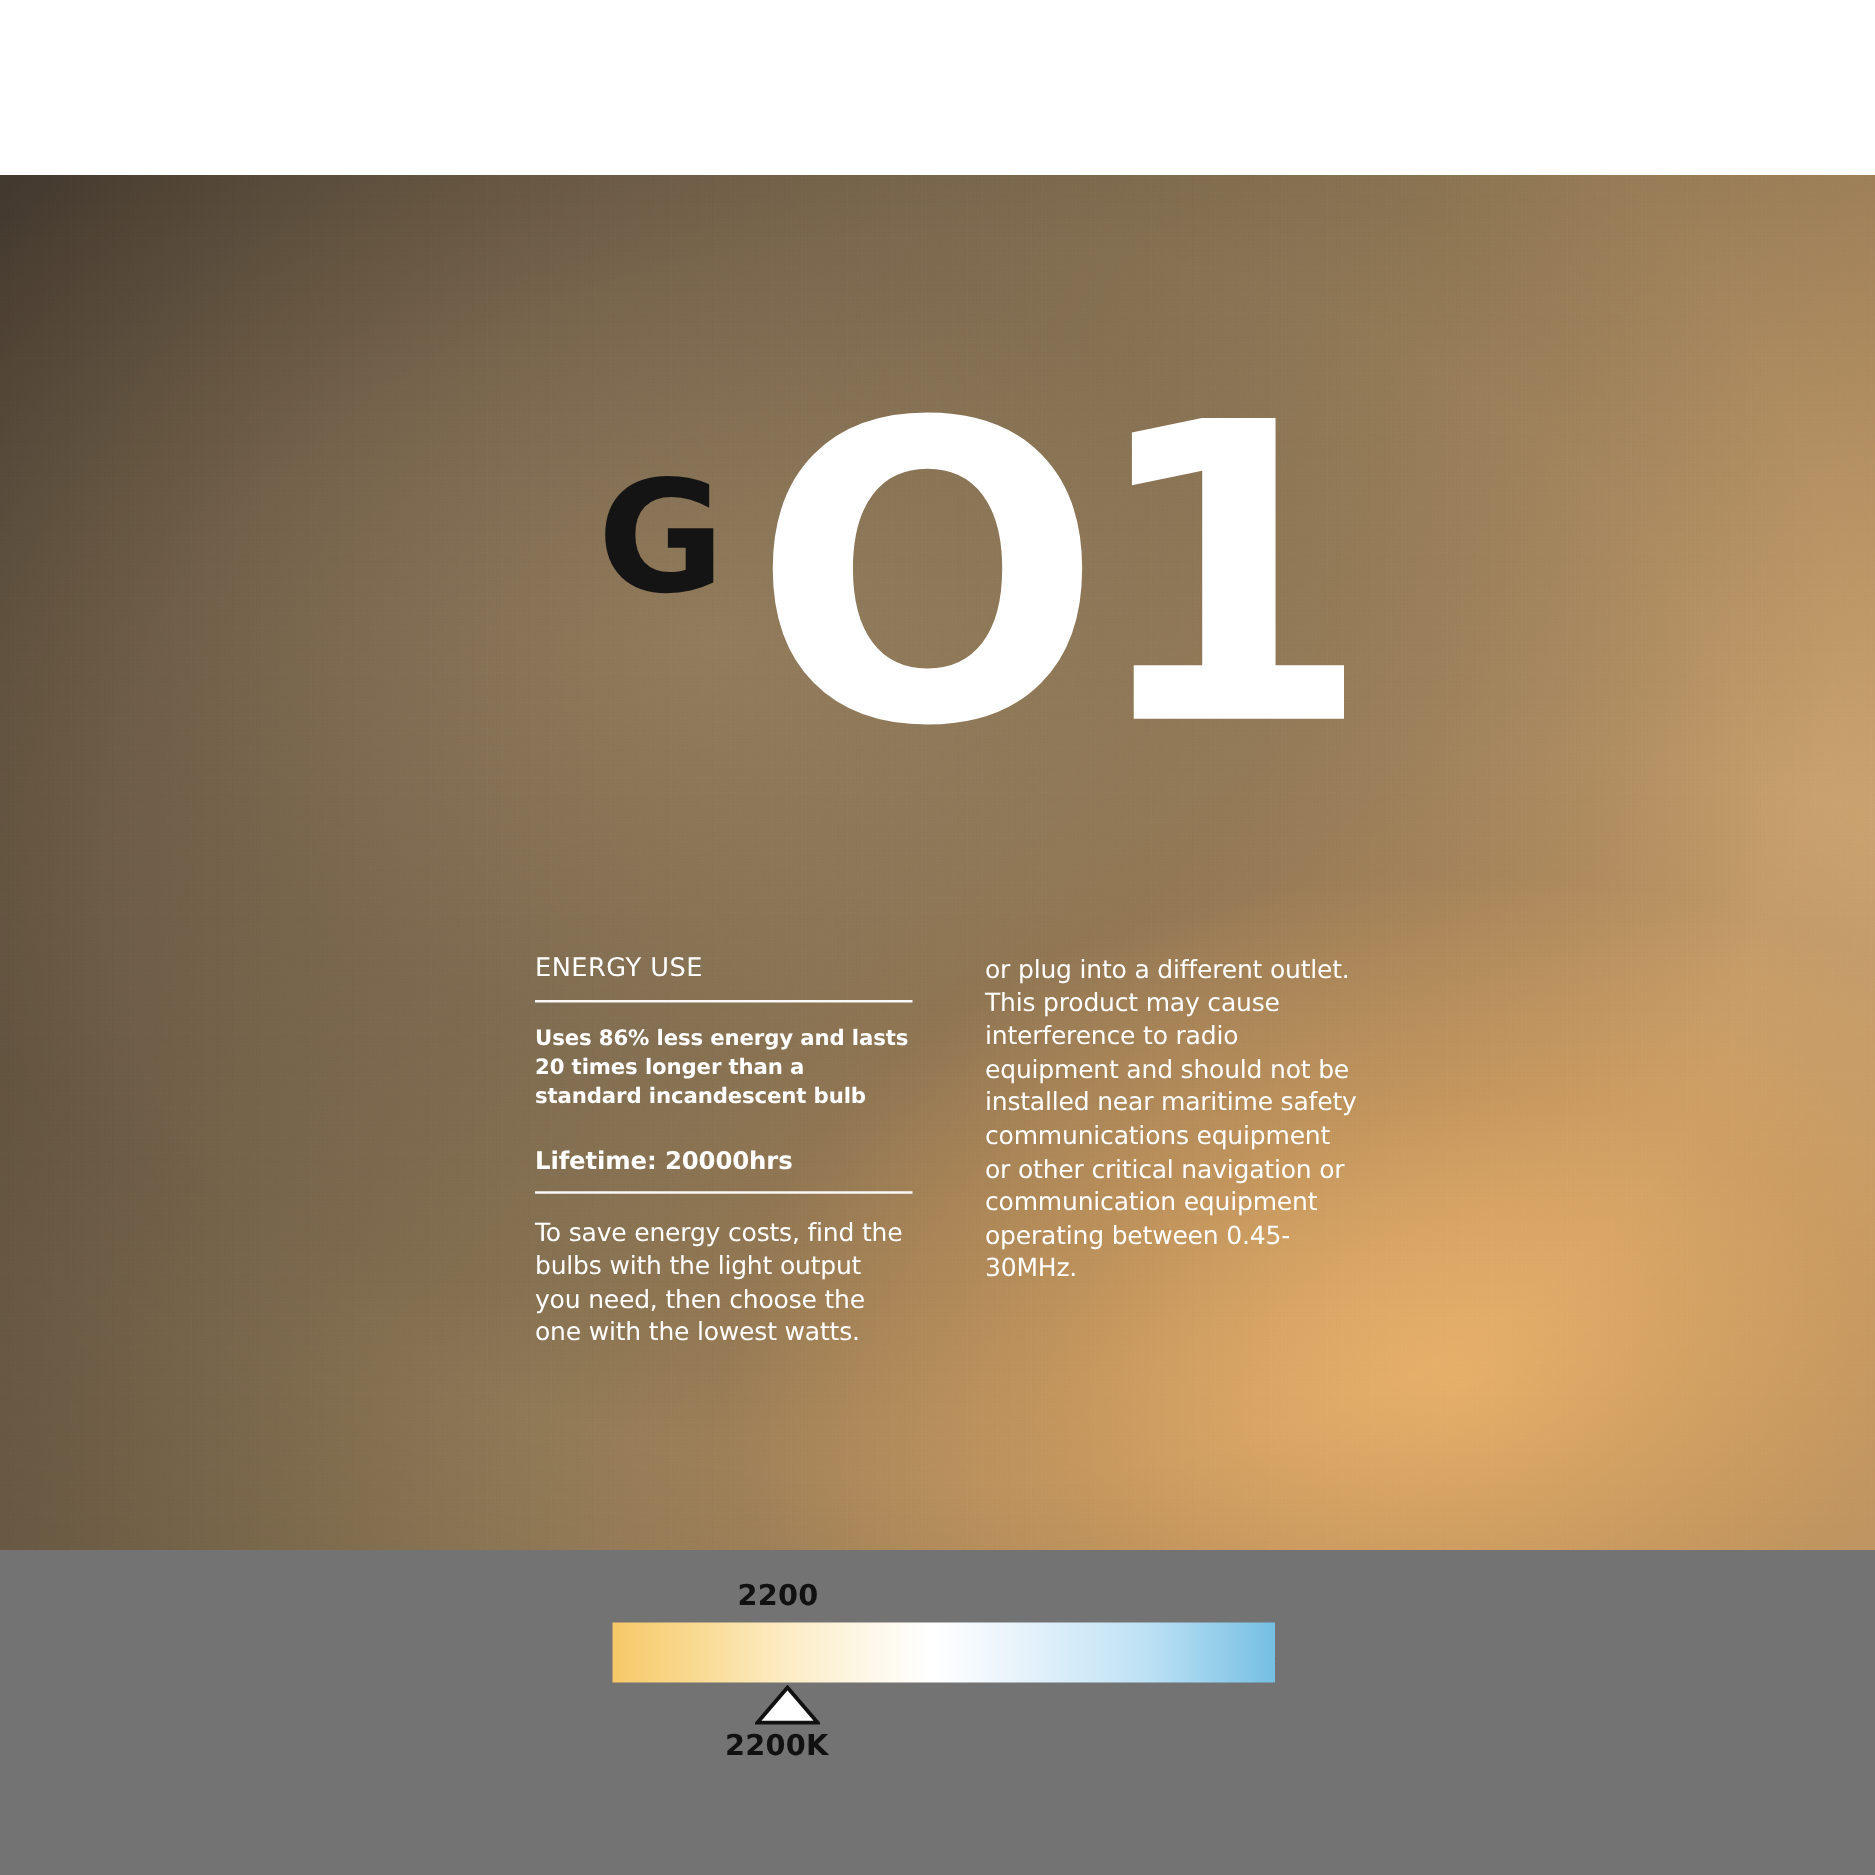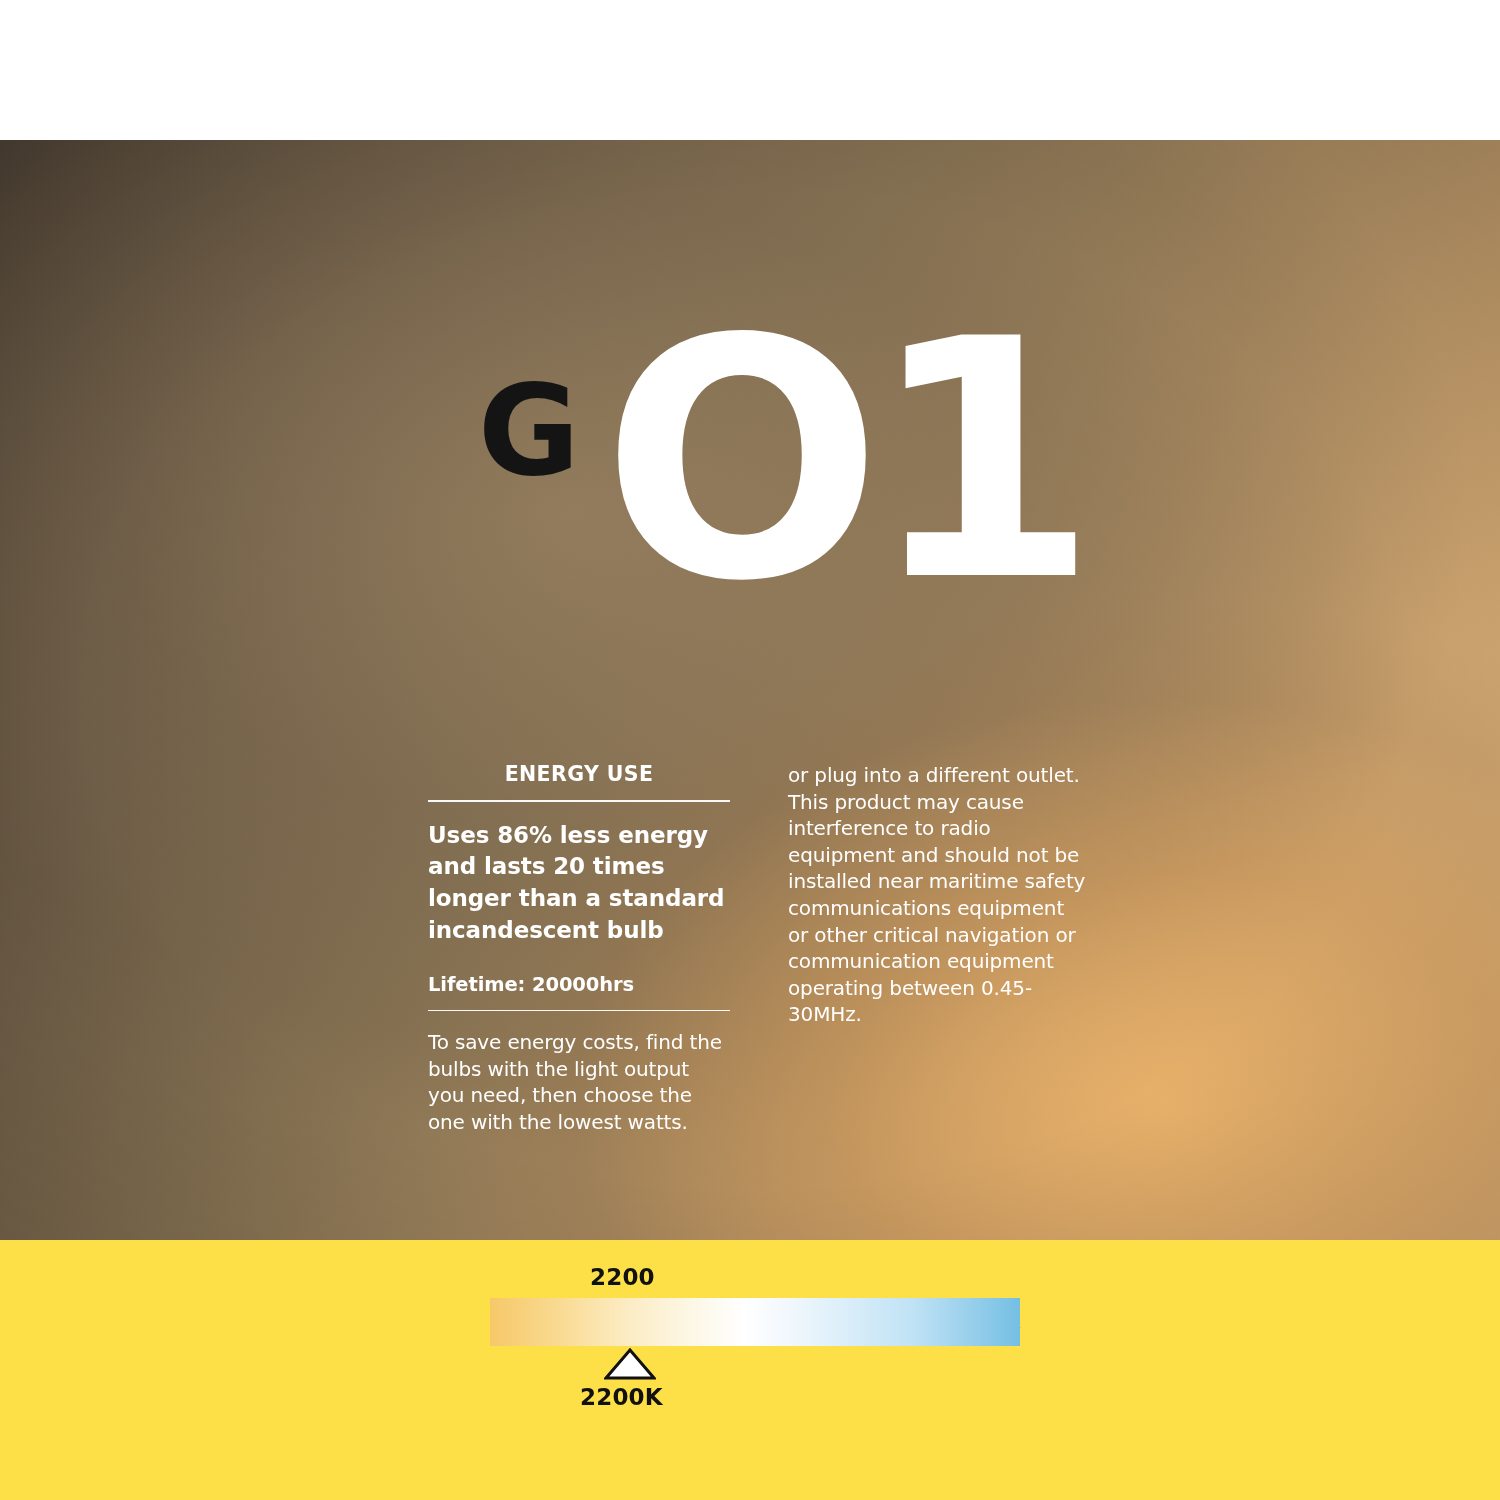--- a/index.html
+++ b/index.html
@@ -91,37 +91,36 @@
     color: #ffffff;
   }
   .col {
     width: 300px;
   }
   .col.left { width: 302px; }
   .col.right { width: 300px; }
 
   .heading {
     font-family: "DejaVu Sans", sans-serif;
-    font-weight: 700;
+    font-weight: 400;
     font-size: 20.5px;
     letter-spacing: 0.4px;
     color: #ffffff;
     margin: 0 0 14px 0;
-    text-align: center;
   }
   .rule {
     height: 1.5px;
     background: #ffffff;
     opacity: 0.95;
     margin: 0 0 18px 0;
   }
   .bold-body {
     font-family: "DejaVu Sans", sans-serif;
     font-weight: 700;
-    font-size: 23px;
+    font-size: 17px;
     line-height: 1.38;
     margin: 0 0 26px 0;
     color: #ffffff;
     letter-spacing: -0.1px;
   }
   .lifetime {
     font-family: "DejaVu Sans", sans-serif;
     font-weight: 700;
     font-size: 19.5px;
     line-height: 1.3;
@@ -141,21 +140,21 @@
   .body.nogap { margin-bottom: 0; }
   .body.small-gap { margin-bottom: 6px; }
 
   
   .cct {
     position: absolute;
     left: 0;
     top: 1240px;
     width: 1500px;
     height: 260px;
-    background: #fde047;
+    background: #737373;
   }
   .cct-labels {
     position: absolute;
     left: 490px;
     top: 24px;
     width: 530px;
     height: 26px;
   }
   .cct-label {
     position: absolute;

